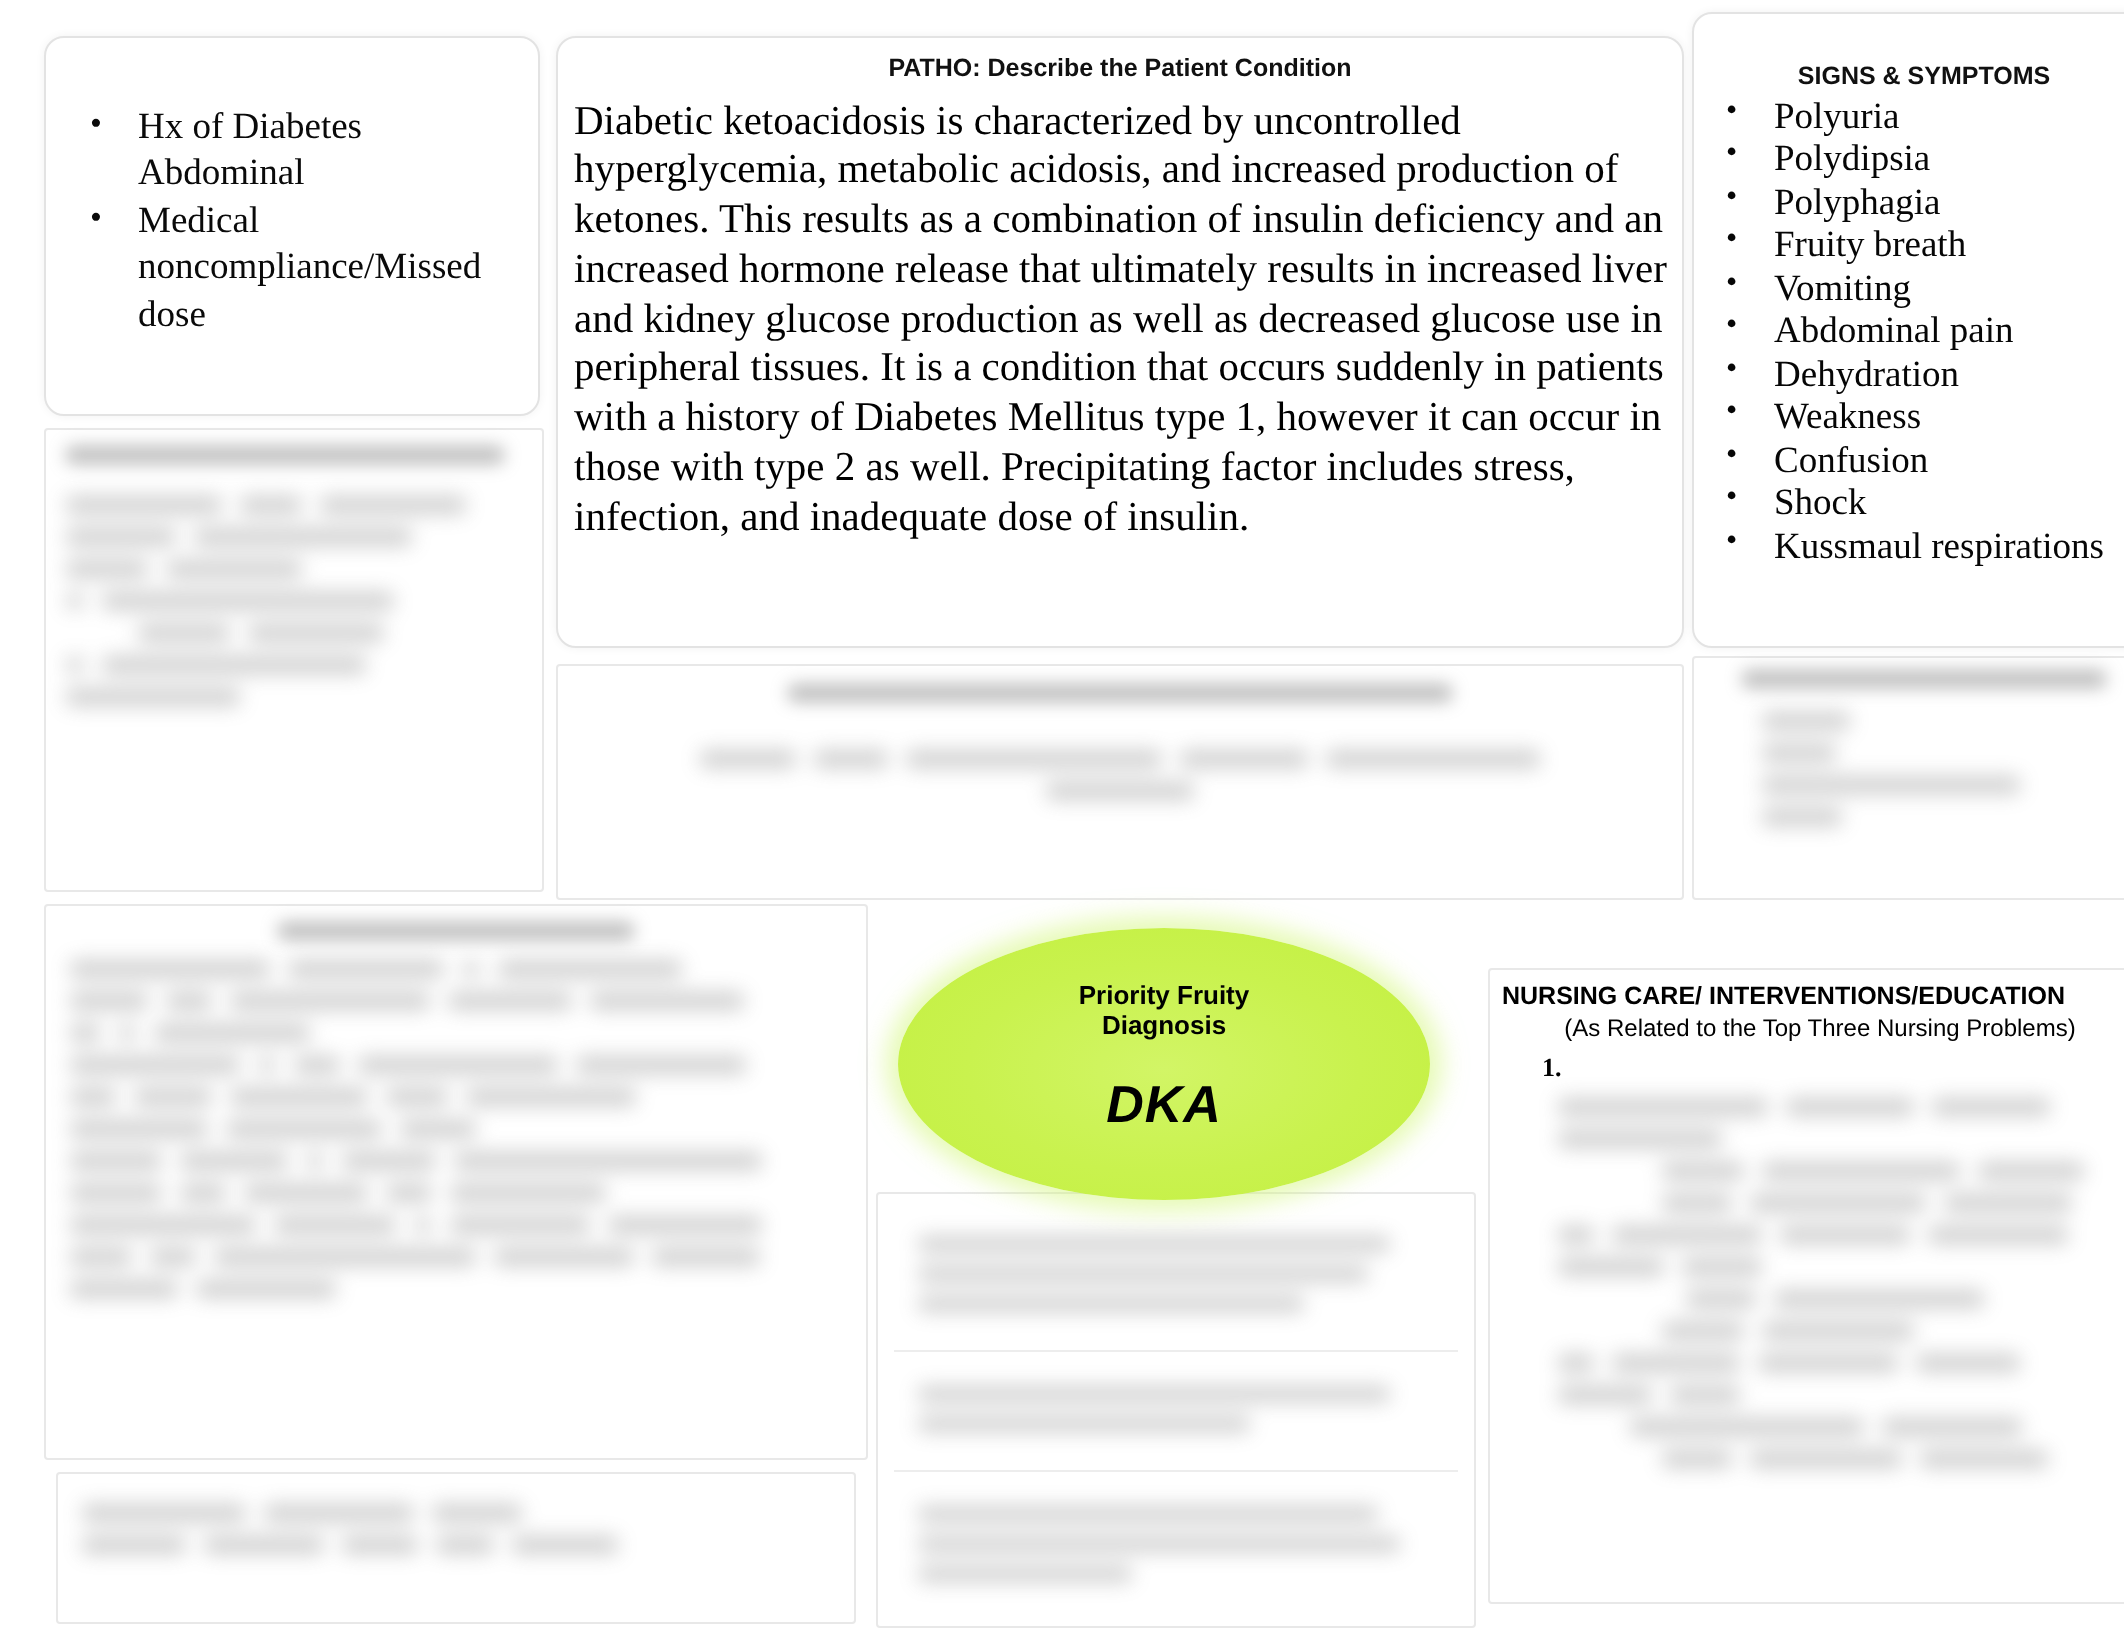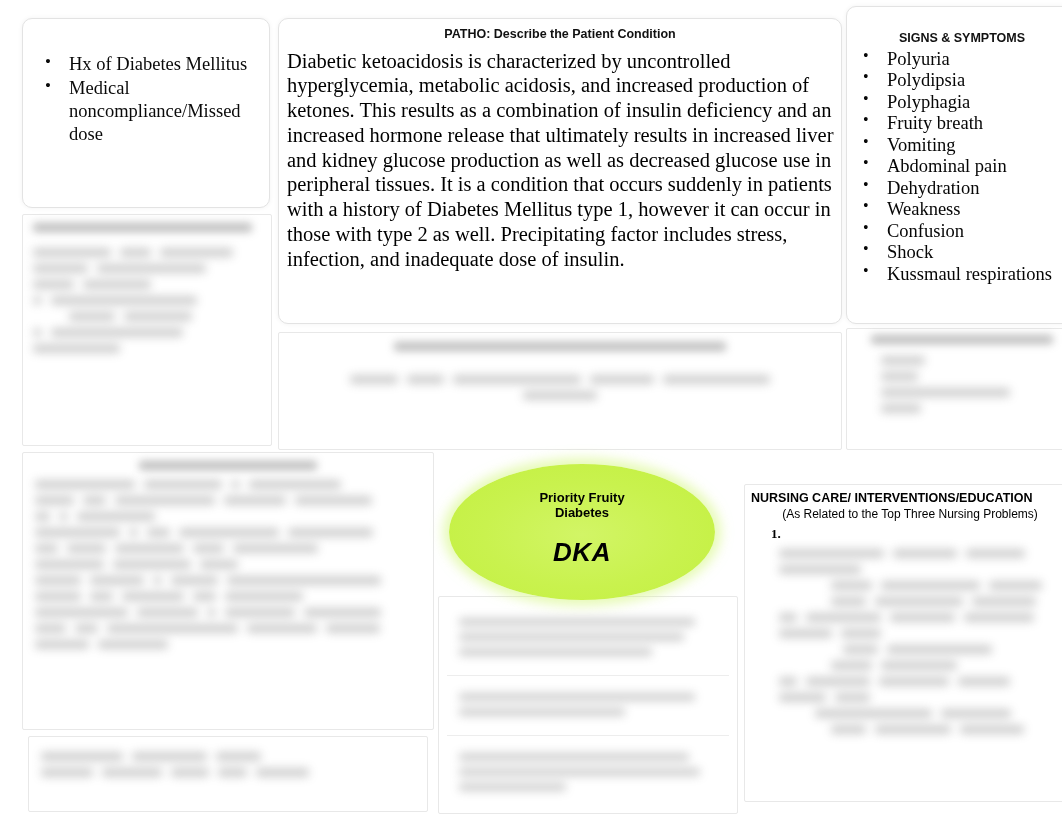--- a/index.html
+++ b/index.html
@@ -248,21 +248,21 @@
 </style>
 </head>
 <body>
 
 <div class="canvas">
 
   <div class="panel" id="risk-factors">
     <div class="hdr">
     </div>
     <ul>
-      <li>Hx of Diabetes Mellitus</li>
+      <li>Hx of Diabetes Abdominal</li>
       <li>Medical noncompliance/Missed dose</li>
     </ul>
   </div>
 
   <div class="panel" id="patho">
     <div class="hdr">PATHO:  Describe the Patient Condition</div>
     <div class="body">Diabetic ketoacidosis is characterized by uncontrolled hyperglycemia, metabolic acidosis, and increased production of ketones. This results as a combination of insulin deficiency and an increased hormone release that ultimately results in increased liver and kidney glucose production as well as decreased glucose use in peripheral tissues. It is a condition that occurs suddenly in patients with a history of Diabetes Mellitus type 1, however it can occur in those with type 2 as well. Precipitating factor includes stress, infection, and inadequate dose of insulin.</div>
   </div>
 
   <div class="panel" id="signs">
@@ -461,21 +461,21 @@
         <div class="redline t" style="width:86%"></div>
         <div class="redline t" style="width:90%"></div>
         <div class="redline t" style="width:40%"></div>
       </div>
     </div>
   </div>
 
   <div id="dka-oval">
     <div class="pmd-title">
       <div>Priority Fruity</div>
-      <div>Diabetes</div>
+      <div>Diagnosis</div>
     </div>
     <div class="pmd-value">DKA</div>
   </div>
 
   <div class="panel plain" id="nursing-care">
     <div class="nc-title">NURSING CARE/ INTERVENTIONS/EDUCATION</div>
     <div class="nc-sub">(As Related to the Top Three Nursing Problems)</div>
     <div class="nc-num">1.</div>
     <div class="nc-body blur heavy">
       <div class="redrow">

